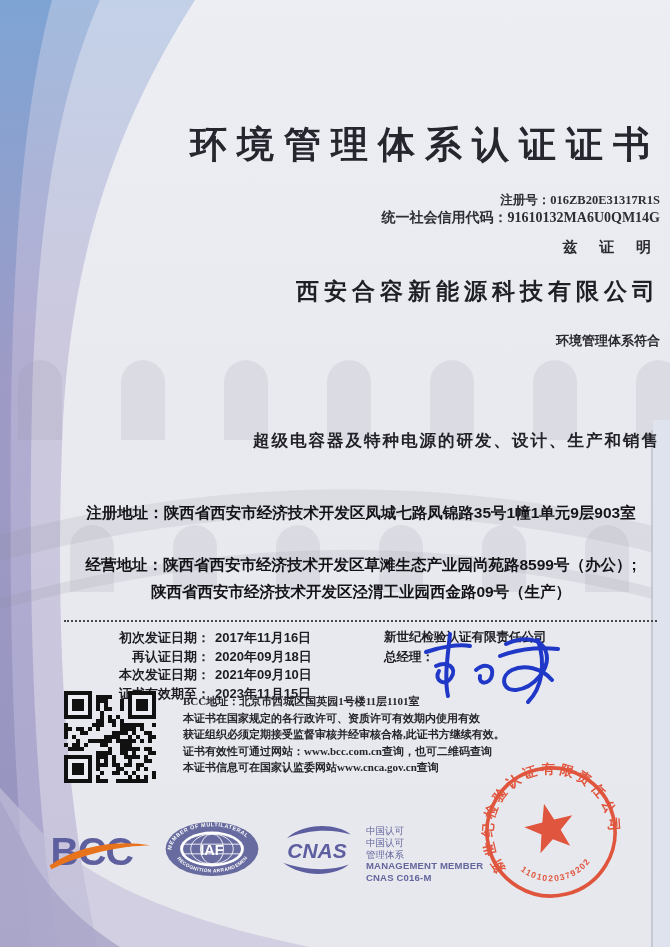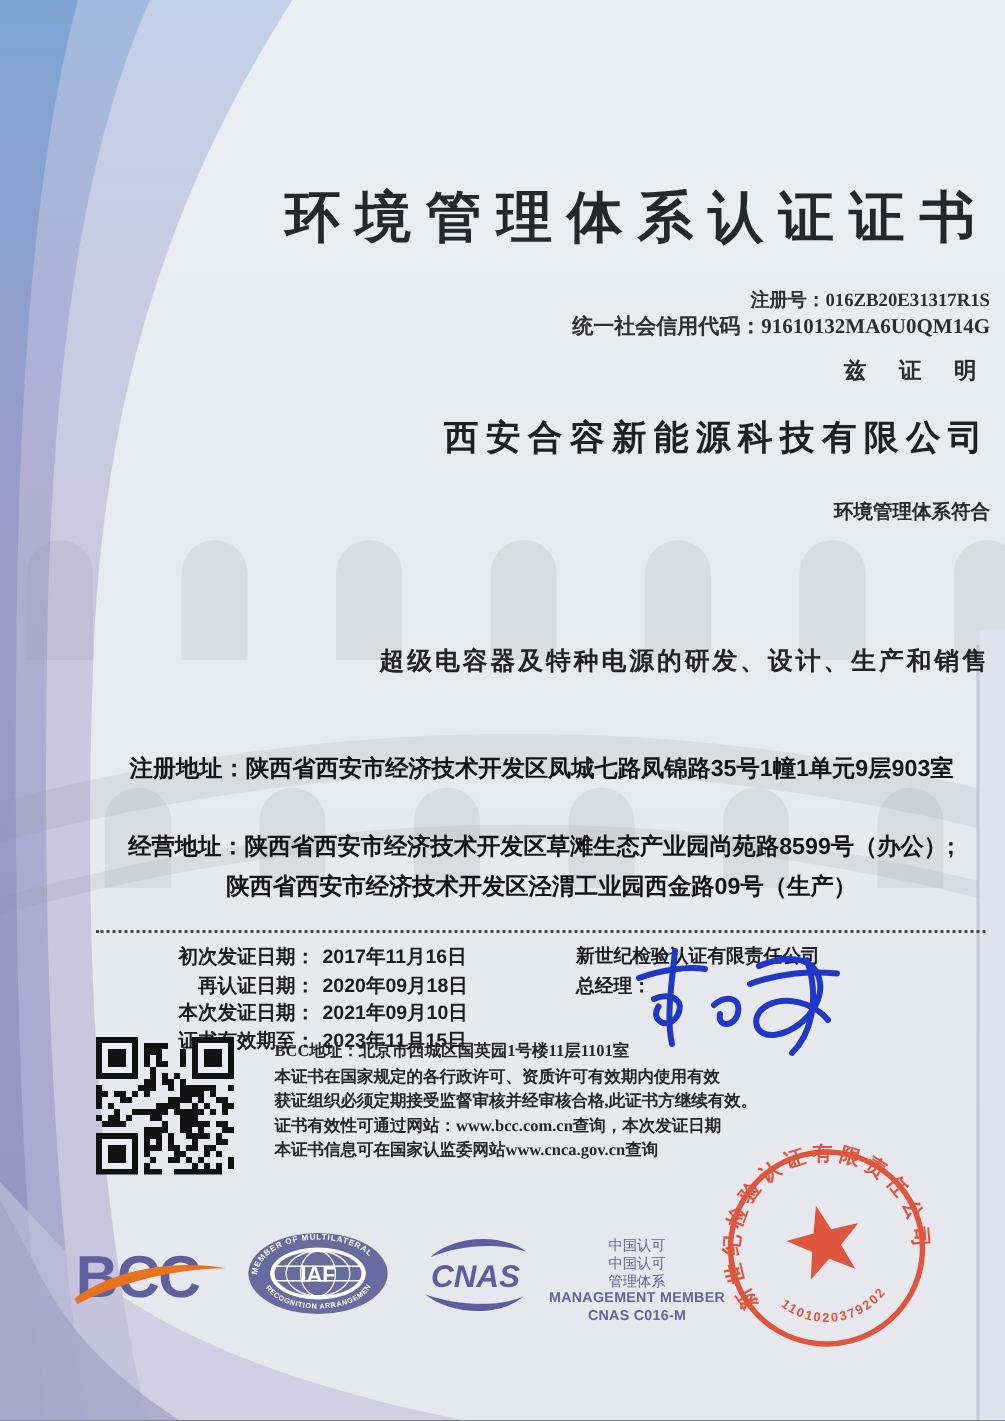--- a/index.html
+++ b/index.html
@@ -45,21 +45,21 @@
 
   .notes { position:absolute; top:693px; left:183px; width:452px;
            font-family:"Liberation Serif", serif; font-size:11px; font-weight:700;
            line-height:16.6px; color:#26262c; }
 
   .stamp { position:absolute; top:757px; left:476px; transform:rotate(-14deg); opacity:.93; }
 
   .logo-bcc  { position:absolute; top:828px; left:48px; }
   .logo-iaf  { position:absolute; top:820px; left:162px; }
   .logo-cnas { position:absolute; top:822px; left:276px; }
-  .cnas-text { position:absolute; top:825px; left:366px; font-size:9.5px; line-height:11.8px; color:#63659d;text-align:center; }
+  .cnas-text { position:absolute; top:825px; left:366px; font-size:9.5px; line-height:11.8px; color:#63659d; }
   .cnas-text .en { font-weight:700; letter-spacing:.2px; }
 </style>
 </head>
 <body>
 
 <div class="page">
 
   <svg class="bg-bands" width="670" height="947" viewBox="0 0 670 947">
     <defs>
       <linearGradient id="gA" x1="0" y1="0" x2="0" y2="1">
@@ -335,21 +335,21 @@
         <rect x="0" y="64" width="28" height="28" fill="#111"></rect>
         <rect x="4" y="68" width="20" height="20" fill="#eceef3"></rect>
         <rect x="8" y="72" width="12" height="12" fill="#111"></rect>
       </svg>
   </div>
 
   <div class="notes">
     <div>BCC地址：北京市西城区国英园1号楼11层1101室</div>
     <div>本证书在国家规定的各行政许可、资质许可有效期内使用有效</div>
     <div>获证组织必须定期接受监督审核并经审核合格,此证书方继续有效。</div>
-    <div>证书有效性可通过网站：www.bcc.com.cn查询，本次发证日期</div>
+    <div>证书有效性可通过网站：www.bcc.com.cn查询，也可二维码查询</div>
     <div>本证书信息可在国家认监委网站www.cnca.gov.cn查询</div>
   </div>
 
   <svg class="stamp" width="150" height="150" viewBox="0 0 150 150">
     <circle cx="75" cy="75" r="64" fill="none" stroke="#e04a30" stroke-width="3.6"></circle>
     <polygon points="75,46 81.1,63.6 99.7,64 84.9,75.2 90.3,93 75,82.4 59.7,93 65.1,75.2 50.3,64 68.9,63.6" fill="#e04a30"></polygon>
     <defs>
       <path id="stampTop" d="M22,100 A58.6,58.6 0 1 1 128,100"></path>
       <path id="stampBot" d="M36,105 A49,49 0 0 0 114,105"></path>
     </defs>

